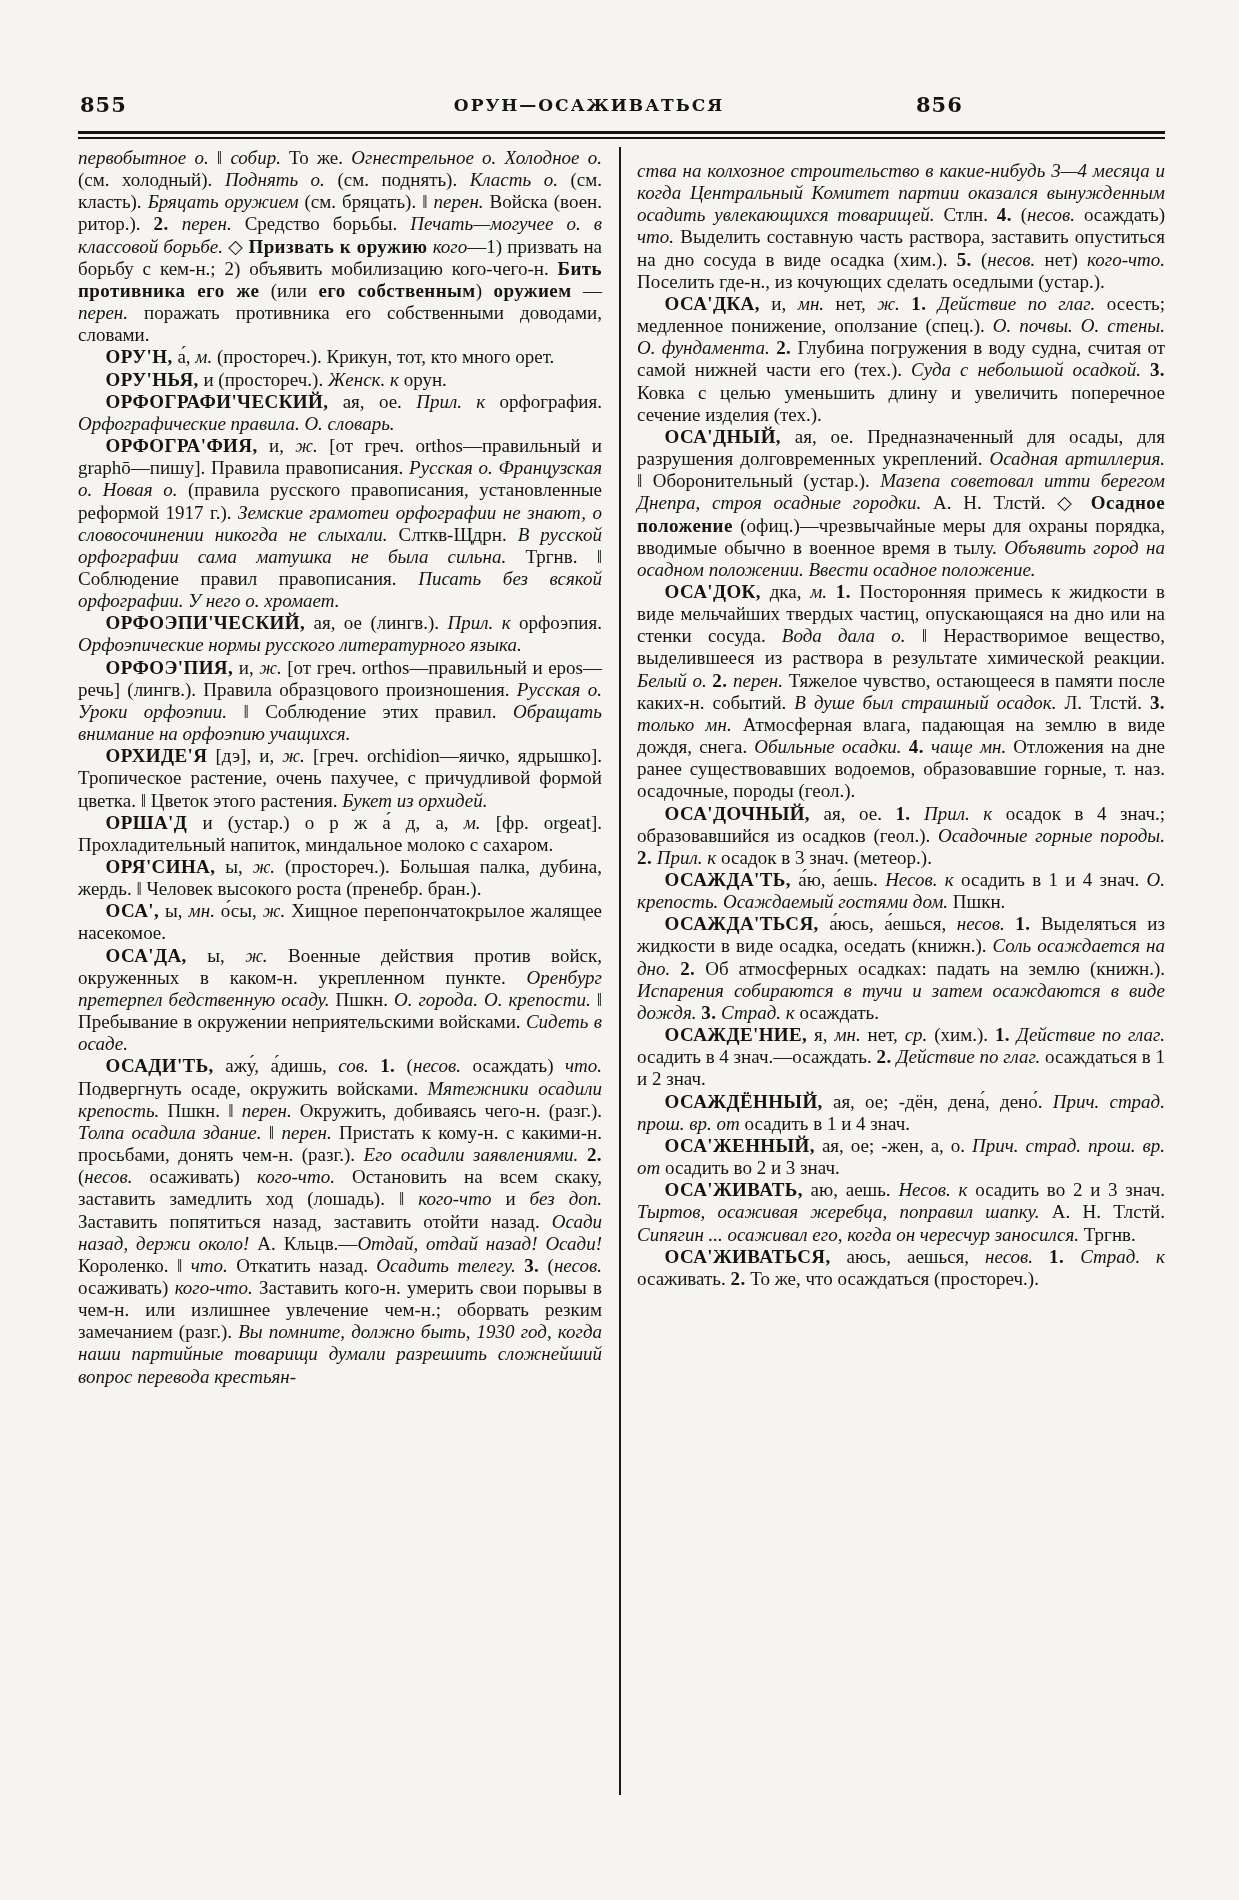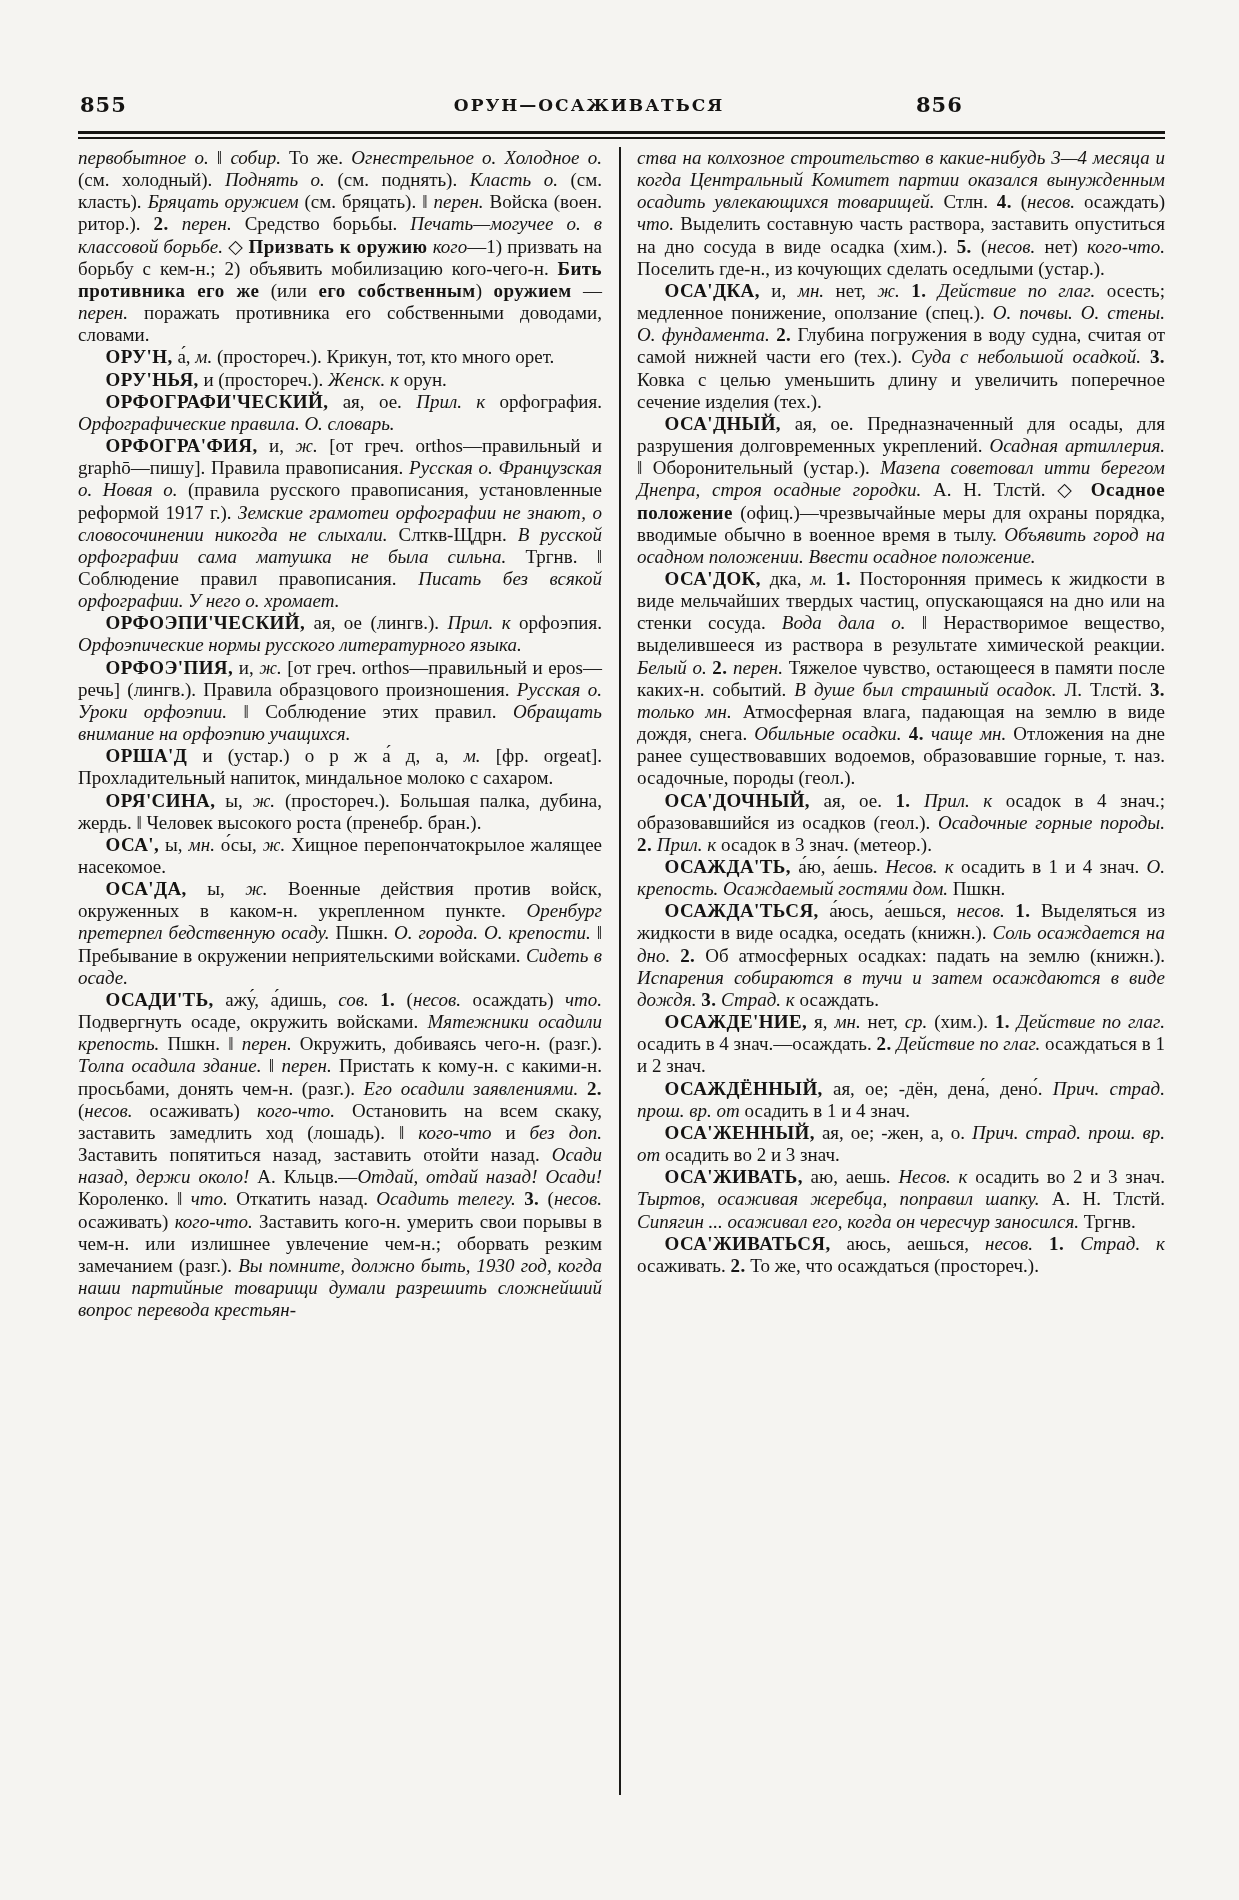--- a/index.html
+++ b/index.html
@@ -58,21 +58,21 @@
     width: 1087px;
     display: flex;
     align-items: stretch;
   }
   .col {
     font-size: 19px;
     line-height: 22.15px;
     text-align: justify;
   }
   .col.left  { width: 524px; }
-  .col.right { width: 528px; }
+  .col.right { width: 528px; margin-top: 13px; }
   .divider {
     width: 2px;
     background: #1b1a18;
     margin: 0 16px 0 17px;
     min-height: 1648px;
   }
   .entry {
     margin: 0;
     text-indent: 1.45em;
     font-family: Liberation Serif, serif;
@@ -92,20 +92,21 @@
   <div class="header-rule"></div>
   <div class="columns">
     <div class="col left" id="col-left">
         <p class="entry cont"><i>первобытное о.</i> ‖ <i>собир.</i> То же. <i>Огнестрельное о. Холодное о.</i> (см. холодный). <i>Поднять о.</i> (см. поднять). <i>Класть о.</i> (см. класть). <i>Бряцать оружием</i> (см. бряцать). ‖ <i>перен.</i> Войска (воен. ритор.). <b>2.</b> <i>перен.</i> Средство борьбы. <i>Печать—могучее о. в классовой борьбе.</i> ◇ <b>Призвать к оружию</b> <i>кого</i>—1) призвать на борьбу с кем-н.; 2) объявить мобилизацию кого-чего-н. <b>Бить противника его же</b> (или <b>его собственным</b>) <b>оружием</b> — <i>перен.</i> поражать противника его собственными доводами, словами.</p>
         <p class="entry"><b>ОРУ'Н,</b> а́, <i>м.</i> (простореч.). Крикун, тот, кто много орет.</p>
         <p class="entry"><b>ОРУ'НЬЯ,</b> и (простореч.). <i>Женск. к</i> орун.</p>
         <p class="entry"><b>ОРФОГРАФИ'ЧЕСКИЙ,</b> ая, ое. <i>Прил. к</i> орфография. <i>Орфографические правила. О. словарь.</i></p>
         <p class="entry"><b>ОРФОГРА'ФИЯ,</b> и, <i>ж.</i> [от греч. orthos—правильный и graphō—пишу]. Правила правописания. <i>Русская о. Французская о. Новая о.</i> (правила русского правописания, установленные реформой 1917 г.). <i>Земские грамотеи орфографии не знают, о словосочинении никогда не слыхали.</i> Слткв-Щдрн. <i>В русской орфографии сама матушка не была сильна.</i> Тргнв. ‖ Соблюдение правил правописания. <i>Писать без всякой орфографии. У него о. хромает.</i></p>
         <p class="entry"><b>ОРФОЭПИ'ЧЕСКИЙ,</b> ая, ое (лингв.). <i>Прил. к</i> орфоэпия. <i>Орфоэпические нормы русского литературного языка.</i></p>
         <p class="entry"><b>ОРФОЭ'ПИЯ,</b> и, <i>ж.</i> [от греч. orthos—правильный и epos—речь] (лингв.). Правила образцового произношения. <i>Русская о. Уроки орфоэпии.</i> ‖ Соблюдение этих правил. <i>Обращать внимание на орфоэпию учащихся.</i></p>
+        <p class="entry"><b>ОРХИДЕ'Я</b> [дэ], и, <i>ж.</i> [греч. orchidion—яичко, ядрышко]. Тропическое растение, очень пахучее, с причудливой формой цветка. ‖ Цветок этого растения. <i>Букет из орхидей.</i></p>
         <p class="entry"><b>ОРША'Д</b> и (устар.) о р ж а́ д, а, <i>м.</i> [фр. orgeat]. Прохладительный напиток, миндальное молоко с сахаром.</p>
         <p class="entry"><b>ОРЯ'СИНА,</b> ы, <i>ж.</i> (простореч.). Большая палка, дубина, жердь. ‖ Человек высокого роста (пренебр. бран.).</p>
         <p class="entry"><b>ОСА',</b> ы, <i>мн.</i> о́сы, <i>ж.</i> Хищное перепончатокрылое жалящее насекомое.</p>
         <p class="entry"><b>ОСА'ДА,</b> ы, <i>ж.</i> Военные действия против войск, окруженных в каком-н. укрепленном пункте. <i>Оренбург претерпел бедственную осаду.</i> Пшкн. <i>О. города. О. крепости.</i> ‖ Пребывание в окружении неприятельскими войсками. <i>Сидеть в осаде.</i></p>
         <p class="entry"><b>ОСАДИ'ТЬ,</b> ажу́, а́дишь, <i>сов.</i> <b>1.</b> (<i>несов.</i> осаждать) <i>что.</i> Подвергнуть осаде, окружить войсками. <i>Мятежники осадили крепость.</i> Пшкн. ‖ <i>перен.</i> Окружить, добиваясь чего-н. (разг.). <i>Толпа осадила здание.</i> ‖ <i>перен.</i> Пристать к кому-н. с какими-н. просьбами, донять чем-н. (разг.). <i>Его осадили заявлениями.</i> <b>2.</b> (<i>несов.</i> осаживать) <i>кого-что.</i> Остановить на всем скаку, заставить замедлить ход (лошадь). ‖ <i>кого-что</i> и <i>без доп.</i> Заставить попятиться назад, заставить отойти назад. <i>Осади назад, держи около!</i> А. Кльцв.—<i>Отдай, отдай назад! Осади!</i> Короленко. ‖ <i>что.</i> Откатить назад. <i>Осадить телегу.</i> <b>3.</b> (<i>несов.</i> осаживать) <i>кого-что.</i> Заставить кого-н. умерить свои порывы в чем-н. или излишнее увлечение чем-н.; оборвать резким замечанием (разг.). <i>Вы помните, должно быть, 1930 год, когда наши партийные товарищи думали разрешить сложнейший вопрос перевода крестьян-</i></p>
       </div>
     <div class="divider"></div>
     <div class="col right" id="col-right">
         <p class="entry cont"><i>ства на колхозное строительство в какие-нибудь 3—4 месяца и когда Центральный Комитет партии оказался вынужденным осадить увлекающихся товарищей.</i> Стлн. <b>4.</b> (<i>несов.</i> осаждать) <i>что.</i> Выделить составную часть раствора, заставить опуститься на дно сосуда в виде осадка (хим.). <b>5.</b> (<i>несов.</i> нет) <i>кого-что.</i> Поселить где-н., из кочующих сделать оседлыми (устар.).</p>
         <p class="entry"><b>ОСА'ДКА,</b> и, <i>мн.</i> нет, <i>ж.</i> <b>1.</b> <i>Действие по глаг.</i> осесть; медленное понижение, оползание (спец.). <i>О. почвы. О. стены. О. фундамента.</i> <b>2.</b> Глубина погружения в воду судна, считая от самой нижней части его (тех.). <i>Суда с небольшой осадкой.</i> <b>3.</b> Ковка с целью уменьшить длину и увеличить поперечное сечение изделия (тех.).</p>

